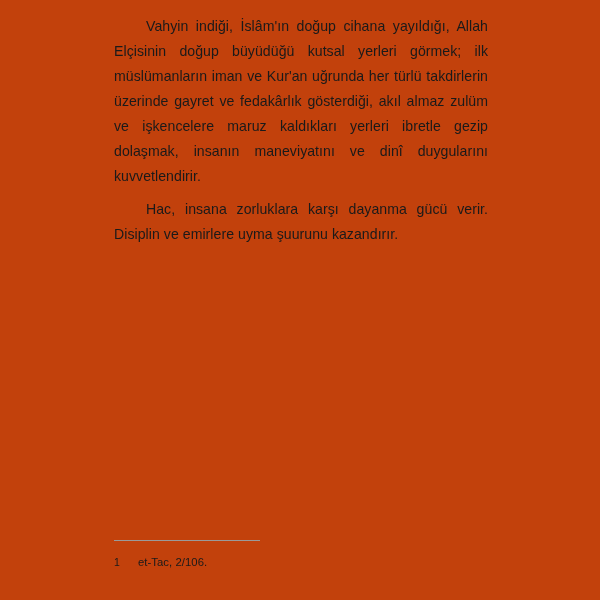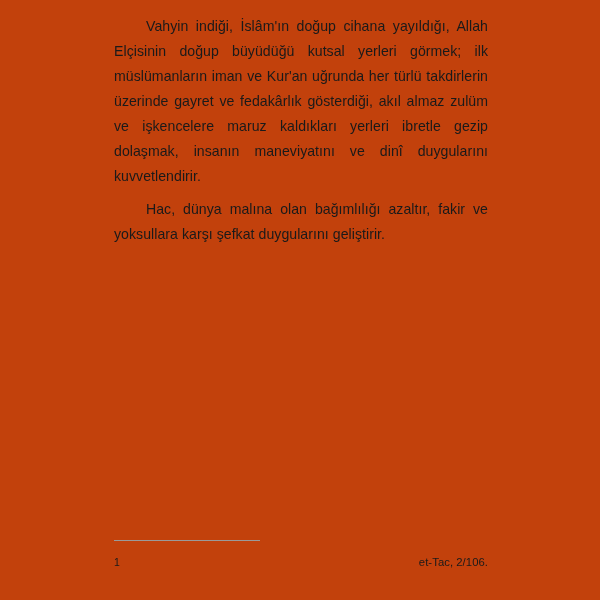--- a/index.html
+++ b/index.html
@@ -77,35 +77,34 @@
   }
 
   .footnote-num {
     width: 24px;
     flex: 0 0 24px;
     font-size: 10.5px;
   }
 
   .footnote-text {
     flex: 1 1 auto;
-    text-align: right;
   }
 </style>
 </head>
 <body>
 
 <div class="page">
 
   <div class="text-column">
 
     <p class="para">Vahyin indiği, İslâm'ın doğup cihana yayıldığı, Allah Elçisinin doğup büyüdüğü kutsal yerleri görmek; ilk müslümanların iman ve Kur'an uğrunda her türlü takdirlerin üzerinde gayret ve fedakârlık gösterdiği, akıl almaz zulüm ve işkencelere maruz kaldıkları yerleri ibretle gezip dolaşmak, insanın maneviyatını ve dinî duygularını kuvvetlendirir.</p>
 
 
+    <p class="para">Hac, insana zorluklara karşı dayanma gücü verir. Disiplin ve emirlere uyma şuurunu kazandırır.</p>
 
-    <p class="para">Hac, dünya malına olan bağımlılığı azaltır, fakir ve yoksullara karşı şefkat duygularını geliştirir.</p>
 
 
   </div>
 
   <div class="footnote-area">
 
     <div class="footnote-rule"></div>
 
     <div class="footnote-item">
       <span class="footnote-num">1</span>

